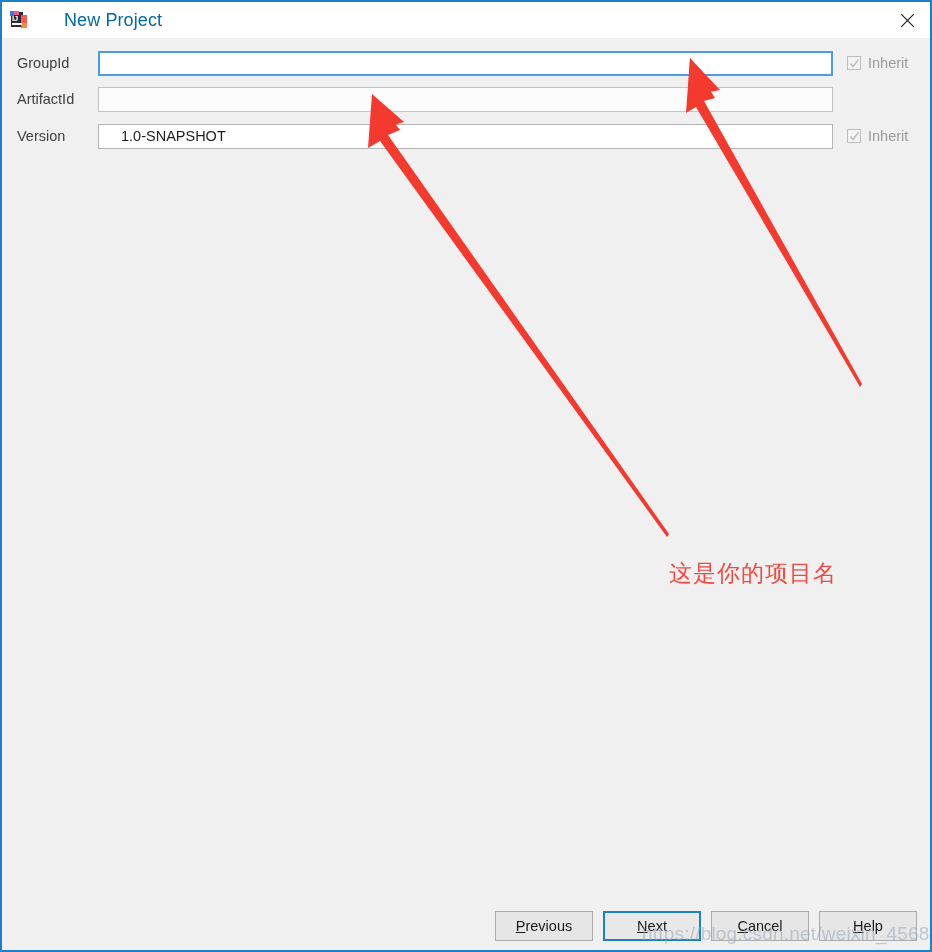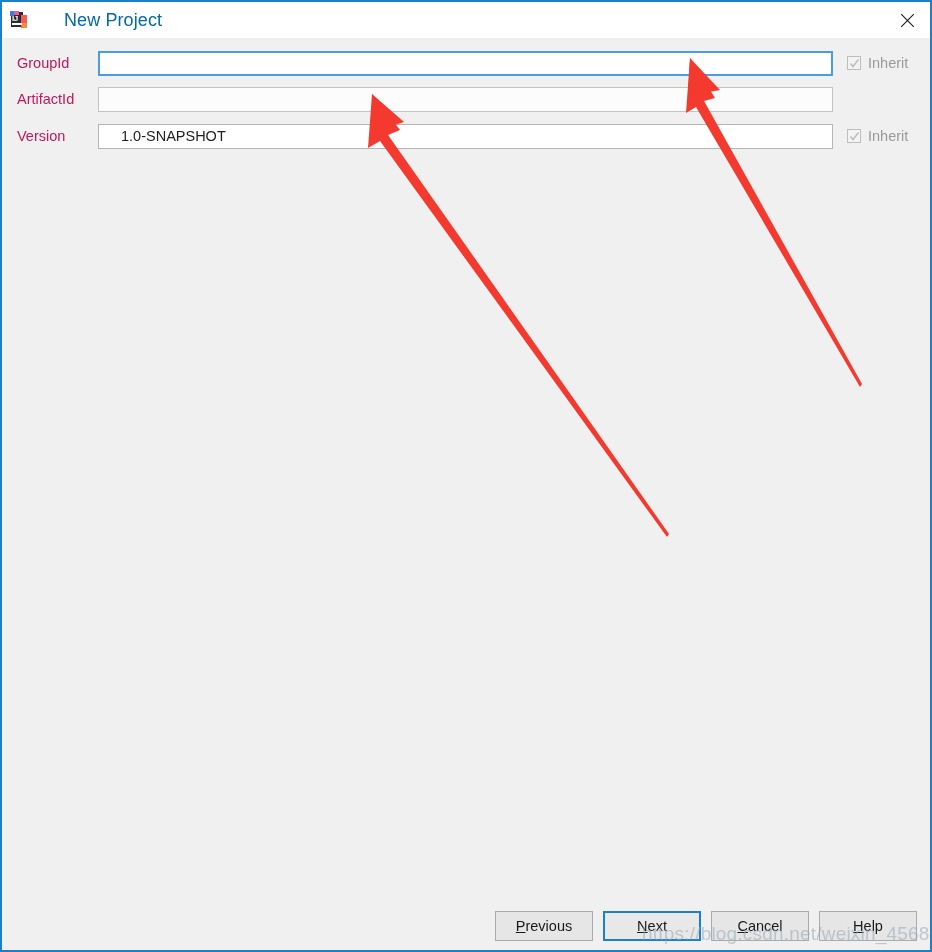--- a/index.html
+++ b/index.html
@@ -125,21 +125,21 @@
     align-items: center;
   }
   .row-group   { top: 12px; }
   .row-artifact{ top: 48px; }
   .row-version { top: 85px; text-decoration: underline; }
 
   .field-label {
     position: absolute;
     left: 15px;
     font-size: 14.5px;
-    color: #be185d;
+    color: #404040;
     white-space: nowrap;
   }
 
   .field-input {
     position: absolute;
     left: 96px;
     width: 735px;
     height: 25px;
     box-sizing: border-box;
     background: #ffffff;
@@ -307,20 +307,21 @@
 
   <svg class="annotations" viewBox="0 0 928 948" width="928" height="948">
 
     <polygon points="688,56 713,96 702,99 860,382 858,385 694,105 684,111" fill="#f4392f"></polygon>
     <polygon points="688,56 718,88 686,94" fill="#f4392f"></polygon>
 
     <polygon points="370,92 398,128 386,133 667,532 665,535 378,139 366,146" fill="#f4392f"></polygon>
     <polygon points="370,92 402,120 370,130" fill="#f4392f"></polygon>
   </svg>
 
+  <div class="anno-text anno-2">这是你的项目名</div>
 
   <div class="buttonbar">
     <button class="btn btn-previous"><span class="mn">P</span>revious</button>
     <button class="btn btn-next"><span class="mn">N</span>ext</button>
     <button class="btn btn-cancel"><span class="mn">C</span>ancel</button>
     <button class="btn btn-help"><span class="mn">H</span>elp</button>
   </div>
 
   <div class="watermark">https://blog.csdn.net/weixin_45689941</div>
 

